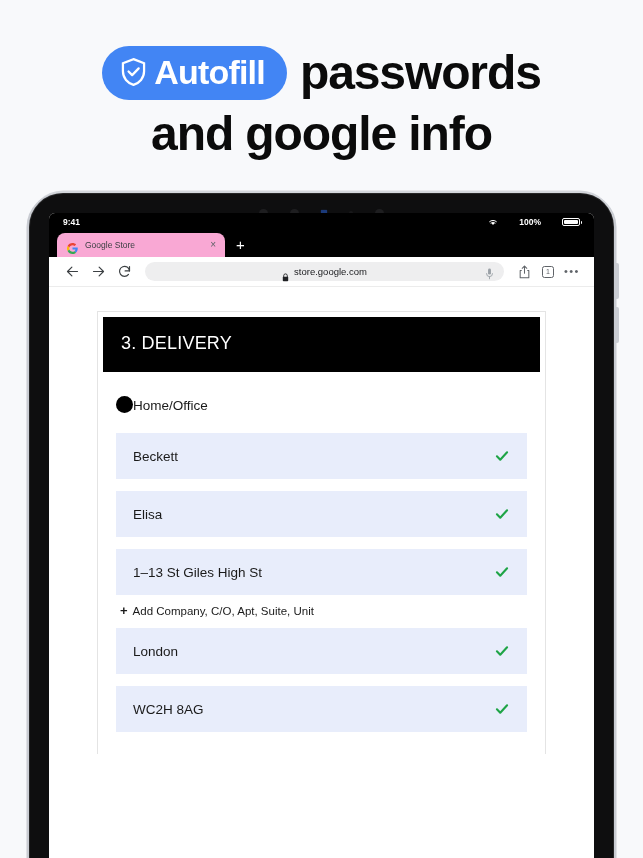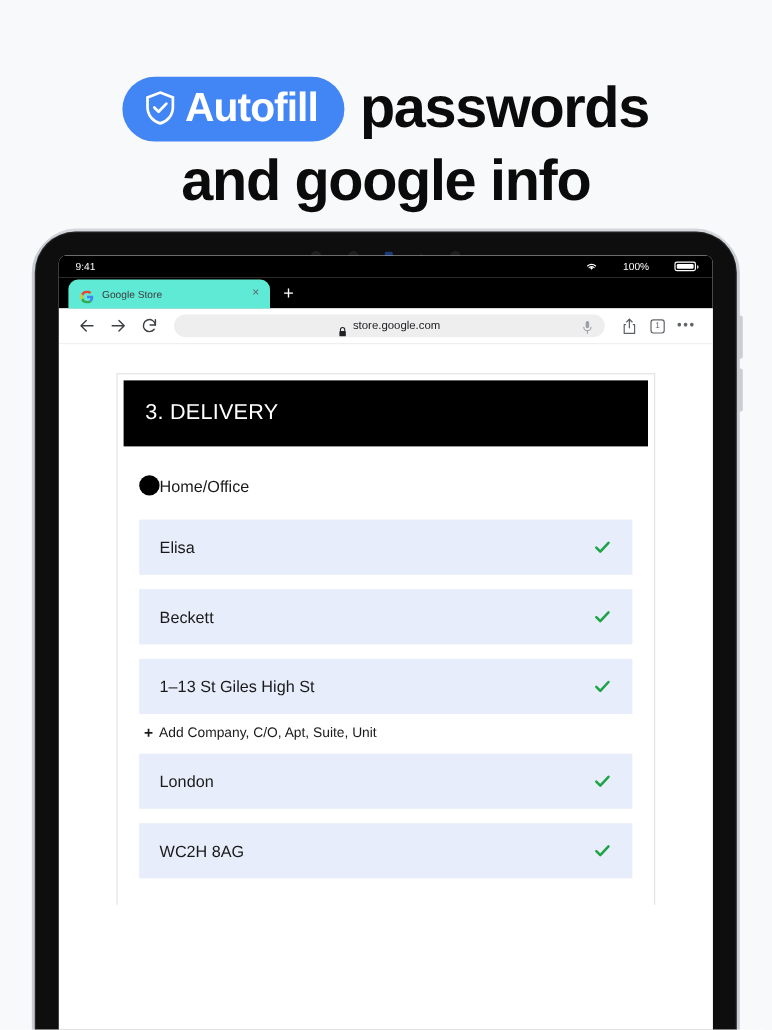--- a/index.html
+++ b/index.html
@@ -12,21 +12,21 @@
 
   body {
     background: #f8f9fb;
     font-family: "Liberation Sans", sans-serif;
     position: relative;
   }
 
   
   .headline {
     position: absolute;
-    top: 64px;
+    top: 46px;
     left: 0;
     width: 643px;
     text-align: center;
   }
   .headline-line {
     display: flex;
     align-items: center;
     justify-content: center;
     gap: 13px;
     line-height: 1;
@@ -120,21 +120,21 @@
   
   .statusbar {
     height: 18px;
     background: #000000;
     display: flex;
     align-items: center;
     justify-content: space-between;
     padding: 0 14px;
     color: #ffffff;
     font-size: 8.5px;
-    font-weight: 400;
+    font-weight: 700;
   }
   .status-right { display: flex; align-items: center; gap: 21px; }
   .wifi-icon { width: 10px; height: 8px; display: block; }
   .battery {
     width: 18px; height: 8.5px;
     border: 1px solid #ffffff;
     border-radius: 2px;
     position: relative;
     display: flex; align-items: center;
     padding: 1px;
@@ -152,21 +152,21 @@
     height: 26px;
     background: #000000;
     display: flex;
     align-items: flex-end;
     padding-left: 8px;
   }
   .tab {
     display: flex;
     align-items: center;
     gap: 7px;
-    background: #5eead4;
+    background: #f9a8d4;
     border-radius: 8px 8px 0 0;
     height: 24px;
     padding: 0 8px 0 10px;
     min-width: 168px;
   }
   .favicon { width: 11px; height: 11px; flex: none; display: block; }
   .tab-title {
     font-size: 8.5px;
     color: #3c4043;
     font-weight: 400;
@@ -441,30 +441,30 @@
         <div class="card-body">
 
           <div class="radio-row">
             <span class="radio on"></span>
             <span class="radio-label">Home/Office</span>
           </div>
 
           <div class="fields">
 
             <div class="field">
-              <span class="field-value">Elisa</span>
+              <span class="field-value">Beckett</span>
               <span class="check-icon">
                 <svg viewBox="0 0 16 16" width="14" height="14">
                     <path d="M2.2 8.4 6 12.2 13.8 3.8" fill="none" stroke="#1ea446" stroke-width="2.4" stroke-linecap="round" stroke-linejoin="round"></path>
                   </svg>
               </span>
             </div>
 
             <div class="field">
-              <span class="field-value">Beckett</span>
+              <span class="field-value">Elisa</span>
               <span class="check-icon">
                 <svg viewBox="0 0 16 16" width="14" height="14">
                     <path d="M2.2 8.4 6 12.2 13.8 3.8" fill="none" stroke="#1ea446" stroke-width="2.4" stroke-linecap="round" stroke-linejoin="round"></path>
                   </svg>
               </span>
             </div>
 
             <div class="field">
               <span class="field-value">1–13 St Giles High St</span>
               <span class="check-icon">

